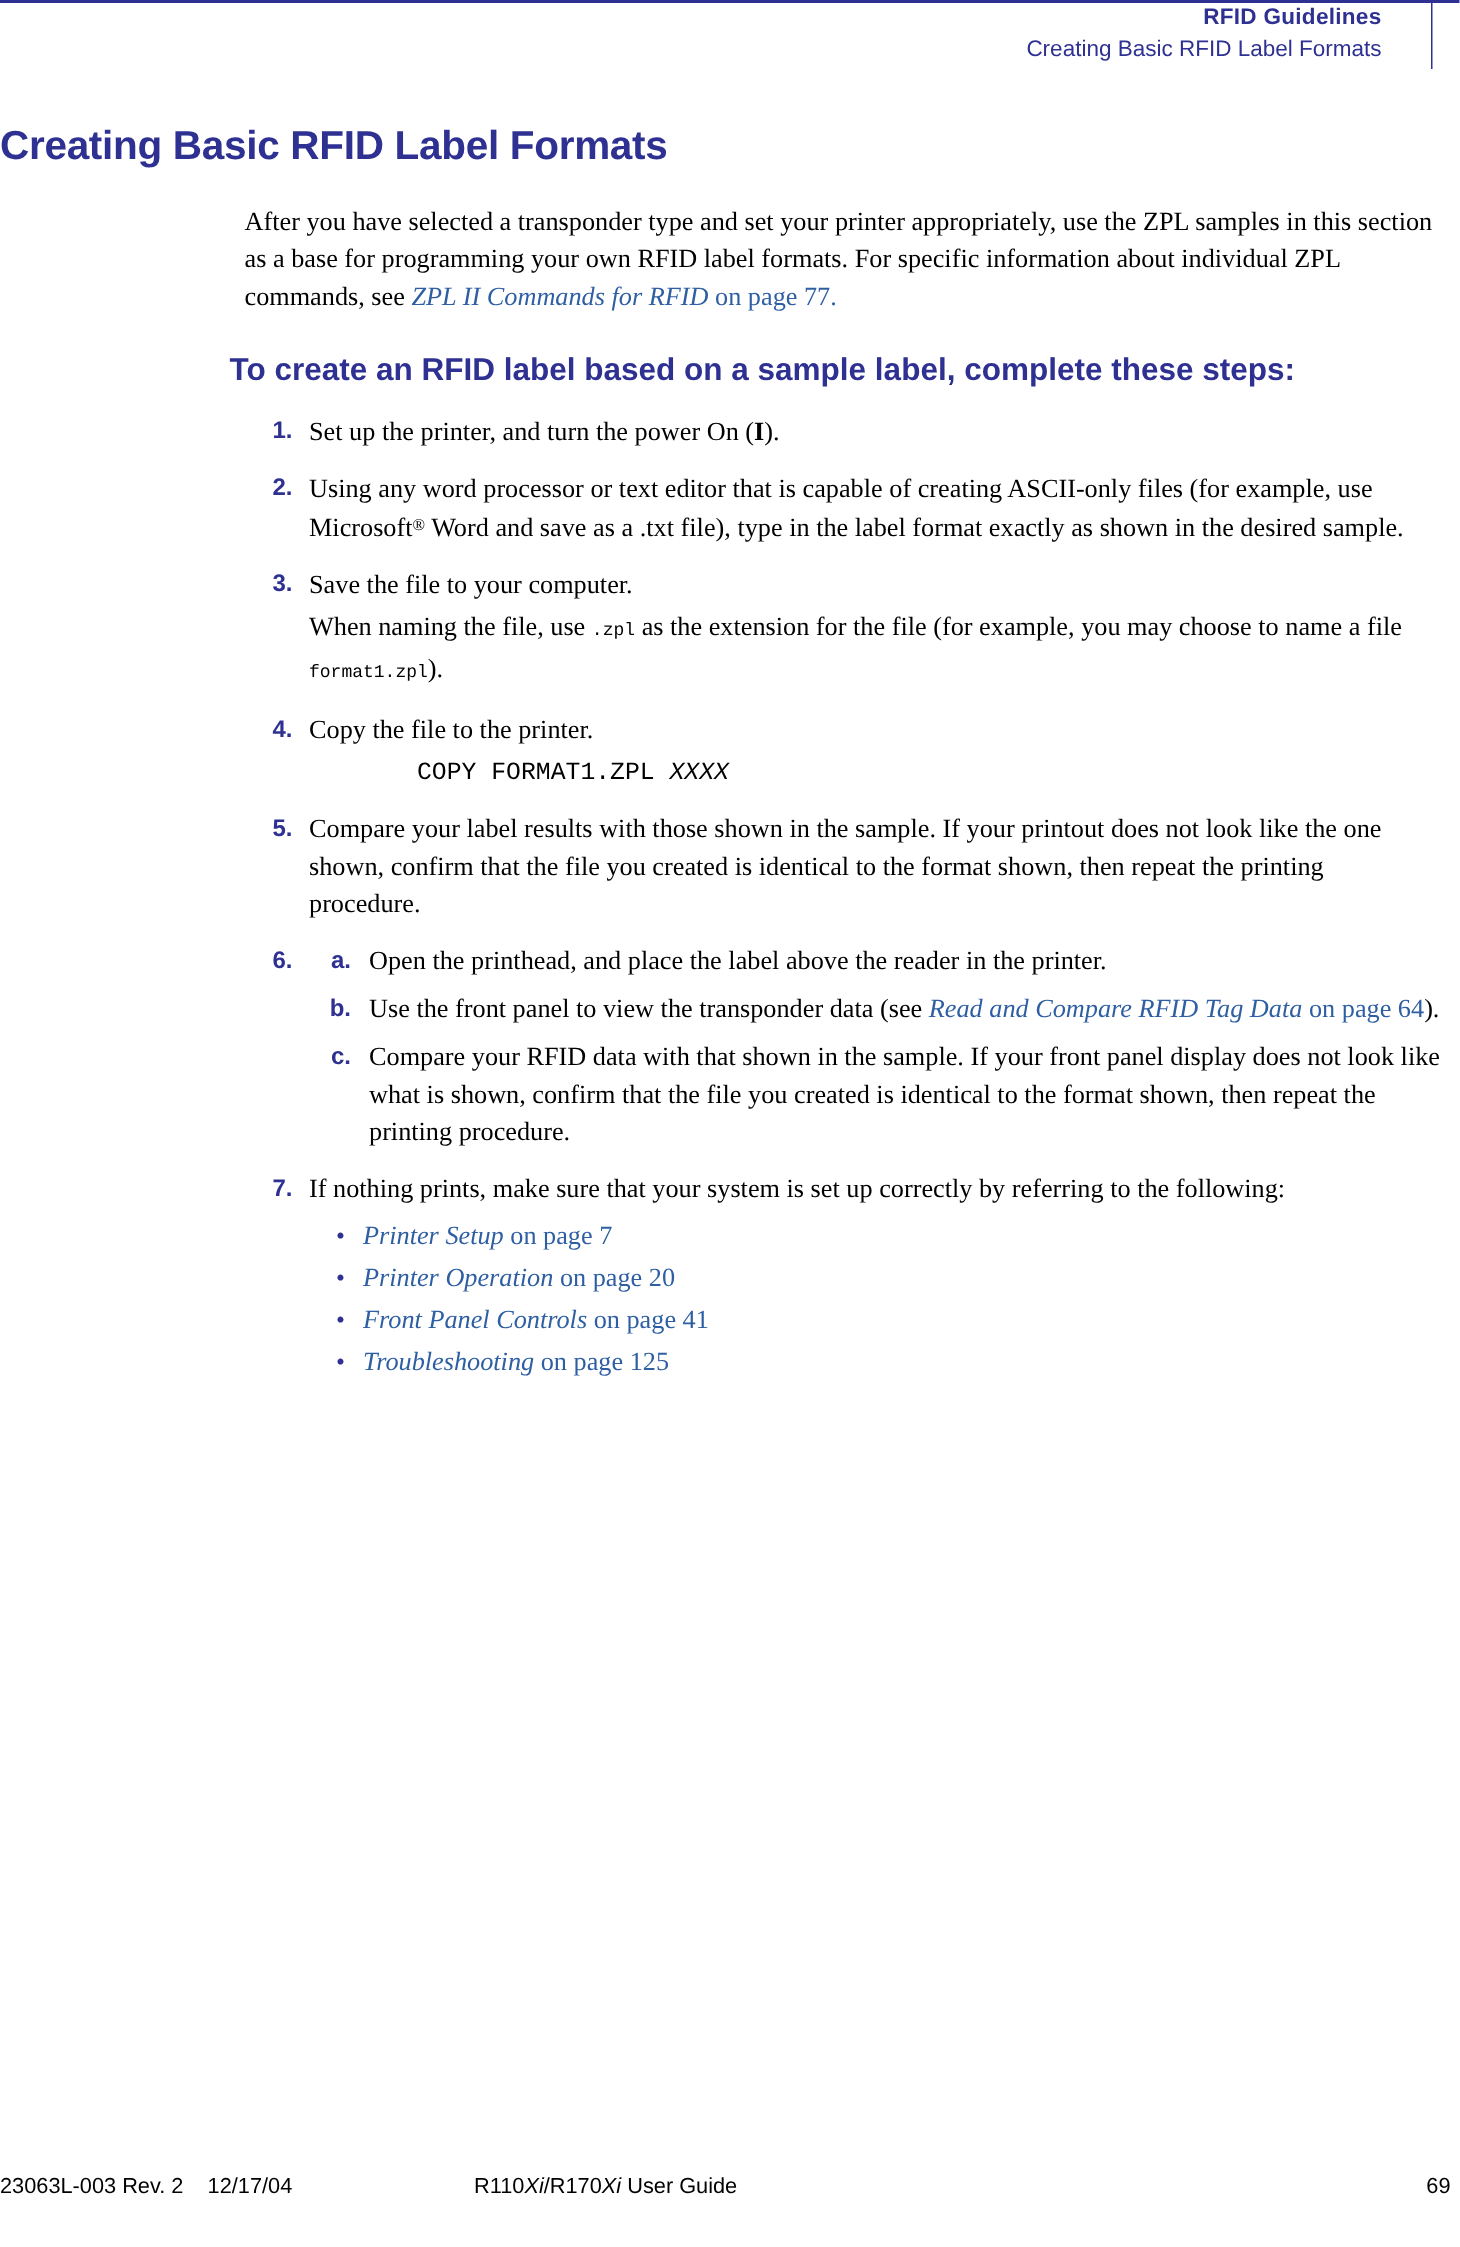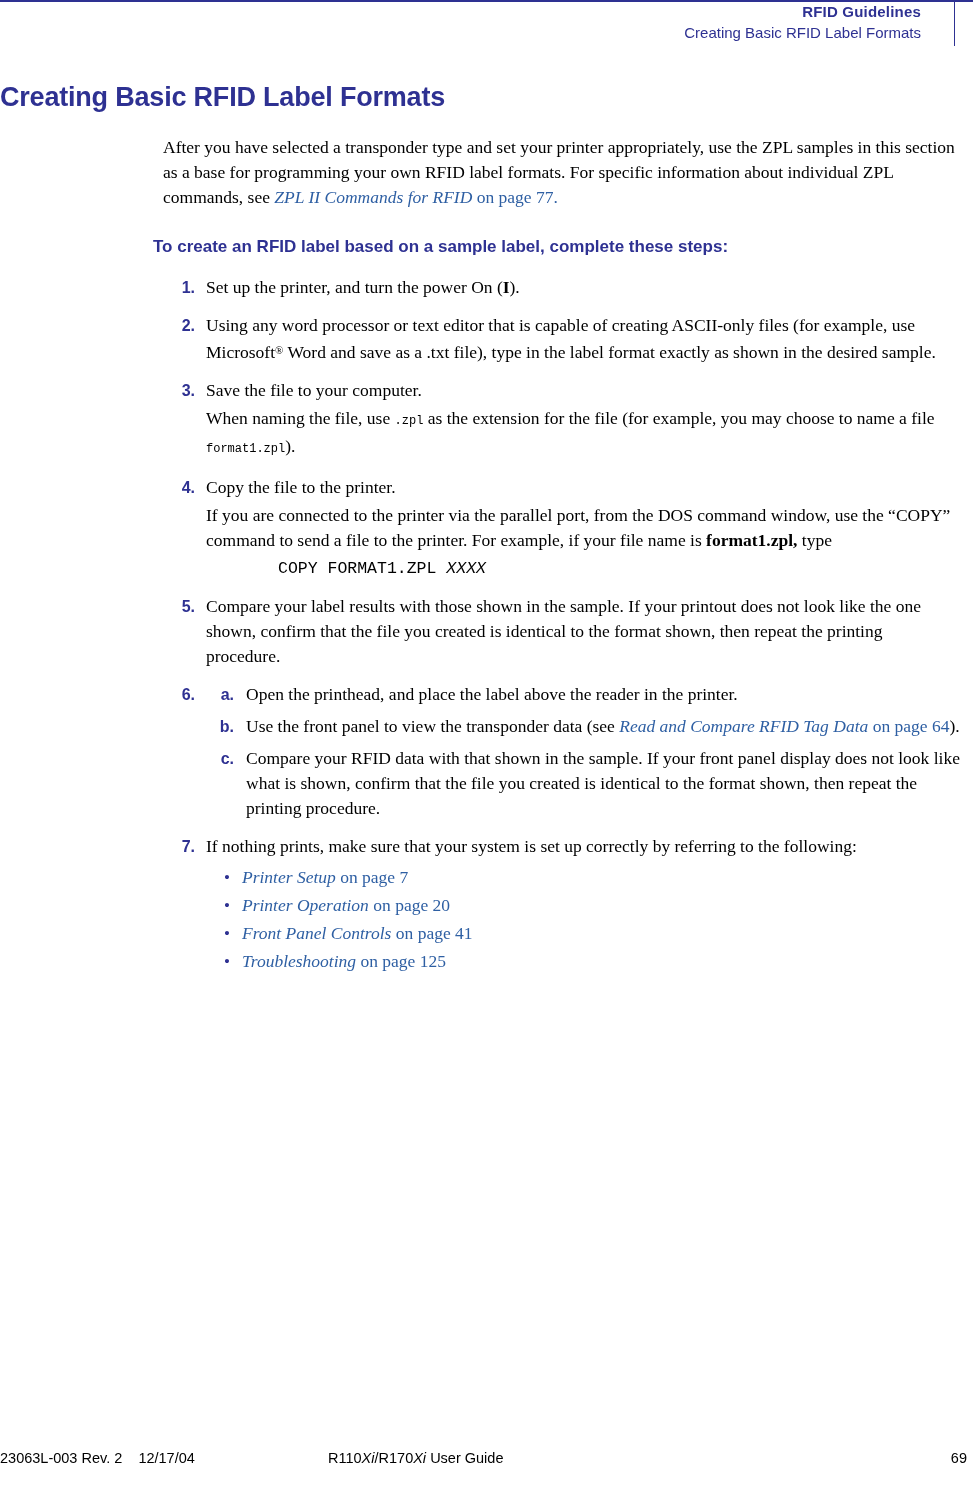--- a/index.html
+++ b/index.html
@@ -95,21 +95,21 @@
   .blue-link {
     color: #2e5fa3;
     font-style: italic;
   }
   .blue-plain {
     color: #2e5fa3;
     font-style: normal;
   }
   .section-head {
     font-family: "Liberation Sans", sans-serif;
-    font-size: 17px;
+    font-size: 21px;
     font-weight: bold;
     color: #2e3192;
     margin-left: -10px;
     margin-bottom: 16px;
   }
 
   
   .steps {
     margin: 0;
     padding: 0;
@@ -204,21 +204,21 @@
     color: #000000;
   }
   .footer-left {
     position: absolute;
     left: 0;
     bottom: 0;
     white-space: pre;
   }
   .footer-center {
     position: absolute;
-    left: 328px;
+    left: 316px;
     bottom: 0;
     white-space: pre;
   }
   .footer-right {
     position: absolute;
     right: 6px;
     bottom: 0;
   }
   .xi {
     font-style: italic;
@@ -264,21 +264,20 @@
 
       <li class="step">
         <span class="step-num">3.</span>
         <p><span>Save the file to your computer.</span></p>
         <p><span>When naming the file, use </span><span class="mono">.zpl</span><span> as the extension for the file (for example, you may choose to name a file </span><span class="mono">format1.zpl</span><span>).</span></p>
       </li>
 
       <li class="step">
         <span class="step-num">4.</span>
         <p><span>Copy the file to the printer.</span></p>
-        <p><span>If you are connected to the printer via the parallel port, from the DOS command window, use the “COPY” command to send a file to the printer. For example, if your file name is </span><span class="bold">format1.zpl,</span><span> type</span></p>
         <p class="code-line"><span>COPY FORMAT1.ZPL </span><span class="ital">XXXX</span></p>
       </li>
 
       <li class="step">
         <span class="step-num">5.</span>
         <p>Compare your label results with those shown in the sample. If your printout does not look like the one shown, confirm that the file you created is identical to the format shown, then repeat the printing procedure.</p>
       </li>
 
       <li class="step">
         <span class="step-num">6.</span>

